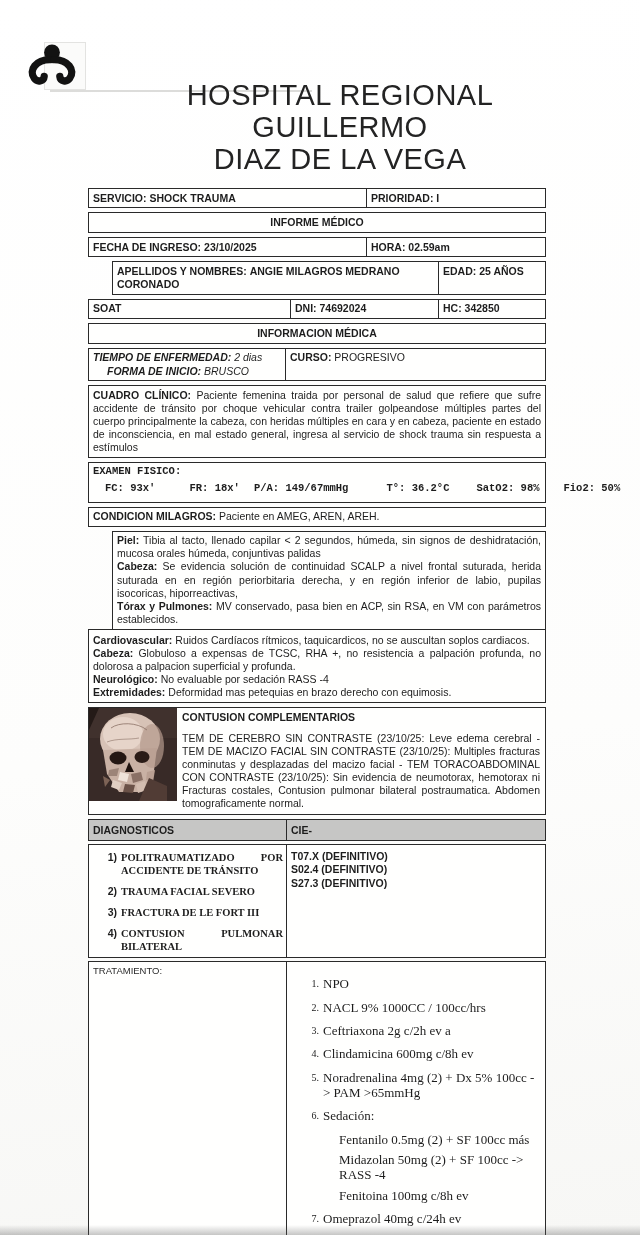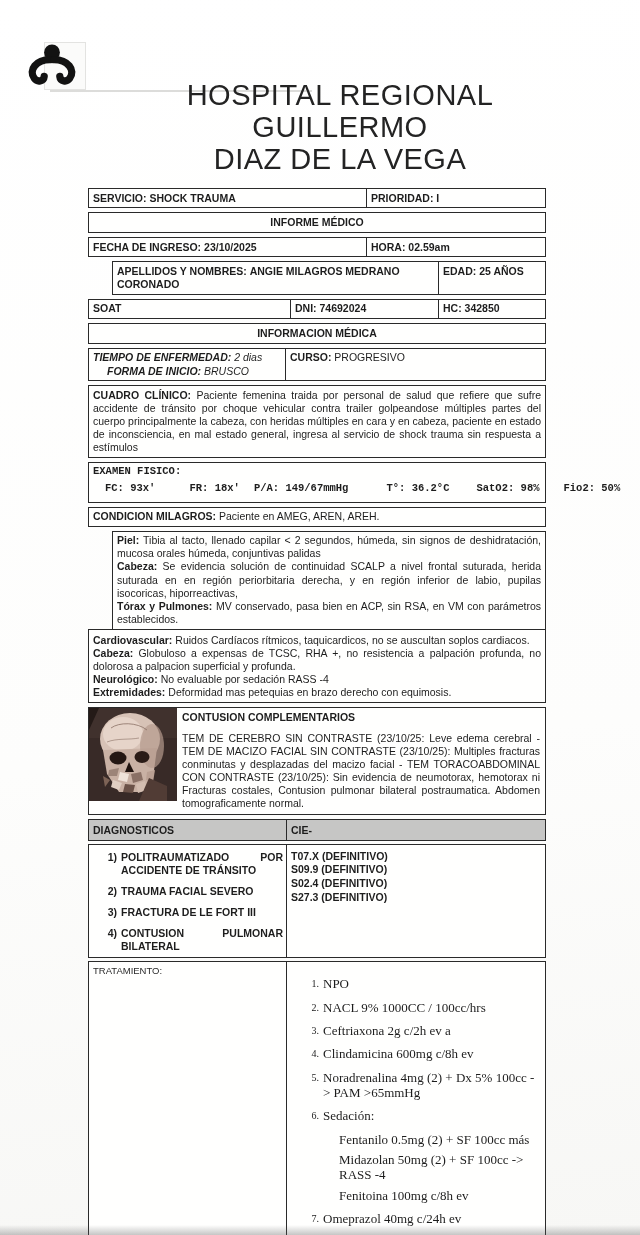--- a/index.html
+++ b/index.html
@@ -46,21 +46,21 @@
   .skull { flex:0 0 88px; height:93px; }
   .exam-text { flex:1; padding:3px 5px 3px 5px; }
   
   .gray { background:#c6c6c5;justify-content:center; }
   .diag-hdr { font-weight:bold; min-height:22px; align-items:stretch; }
   .diag-hdr .cell { padding-top:4px; }
   .lcol { width:197px; flex:0 0 197px; }
   .rcol { flex:1; }
   .diag-item { display:flex; margin-bottom:8px; font-weight:bold; }
   .diag-item .dnum { flex:0 0 18px; text-align:right; margin-right:4px; }
-  .diag-item .dtext { text-align:justify; padding-right:1px; }
+  .diag-item .dtext { text-align:justify; padding-right:1px;font-family:Liberation Serif, serif; }
   .cie-line { font-weight:bold; line-height:1.3; }
   
   .tx-label { font-size:9.5px; font-weight:400; color:#2a2a2a; }
   .tx-list { padding:14px 4px 8px 16px; font-family:"Liberation Serif", serif; font-size:13px; }
   .tx-item { display:flex; margin-bottom:8px; line-height:1.18; }
   .tx-item .tnum { flex:0 0 16px; font-size:10px; text-align:right; margin-right:4px; padding-top:2px; }
   .tx-sub { margin:0 0 5px 36px; line-height:1.18; }
   .tx-sub-last { margin-bottom:8px; }
   .bottom-shade {
     position:absolute; left:0; bottom:0; width:640px; height:10px;
@@ -252,21 +252,20 @@
           <span class="dnum">3)</span>
           <span class="dtext">FRACTURA DE LE FORT III</span>
         </div>
         <div class="diag-item" style="margin-bottom:0;">
           <span class="dnum">4)</span>
           <span class="dtext">CONTUSION PULMONAR BILATERAL</span>
         </div>
       </div>
       <div class="cell rcol vline" style="padding-top:5px;">
         <div class="cie-line">T07.X (DEFINITIVO)</div>
-        <div class="cie-line">S09.9 (DEFINITIVO)</div>
         <div class="cie-line">S02.4 (DEFINITIVO)</div>
         <div class="cie-line">S27.3 (DEFINITIVO)</div>
       </div>
     </div>
 
     <div class="row" style="margin-bottom:4px;">
       <div class="cell lcol tx-label">TRATAMIENTO:</div>
       <div class="rcol vline tx-list">
         <div class="tx-item">
             <span class="tnum">1.</span>

